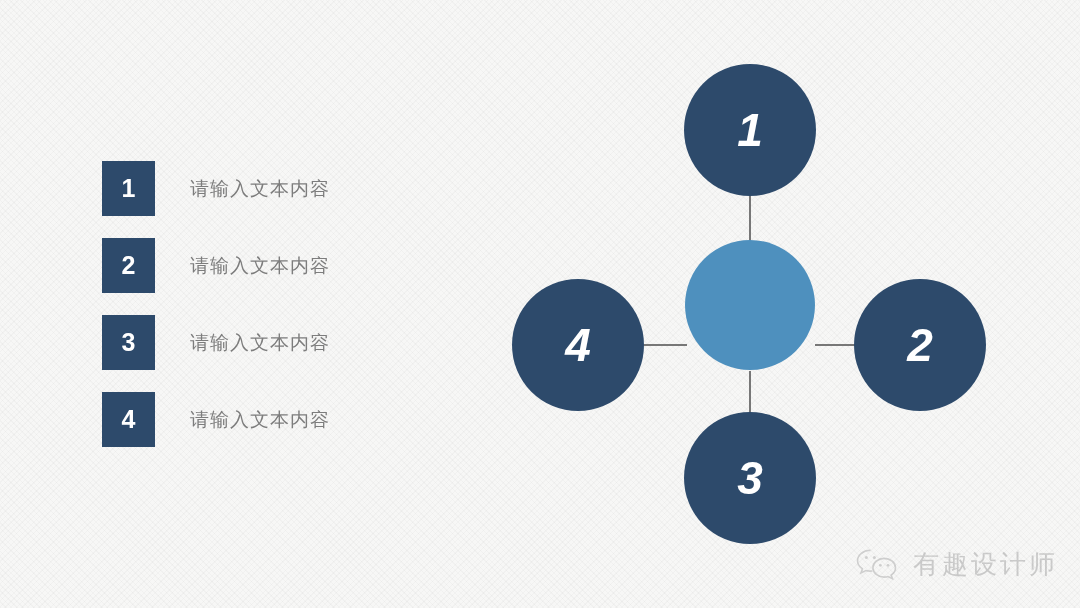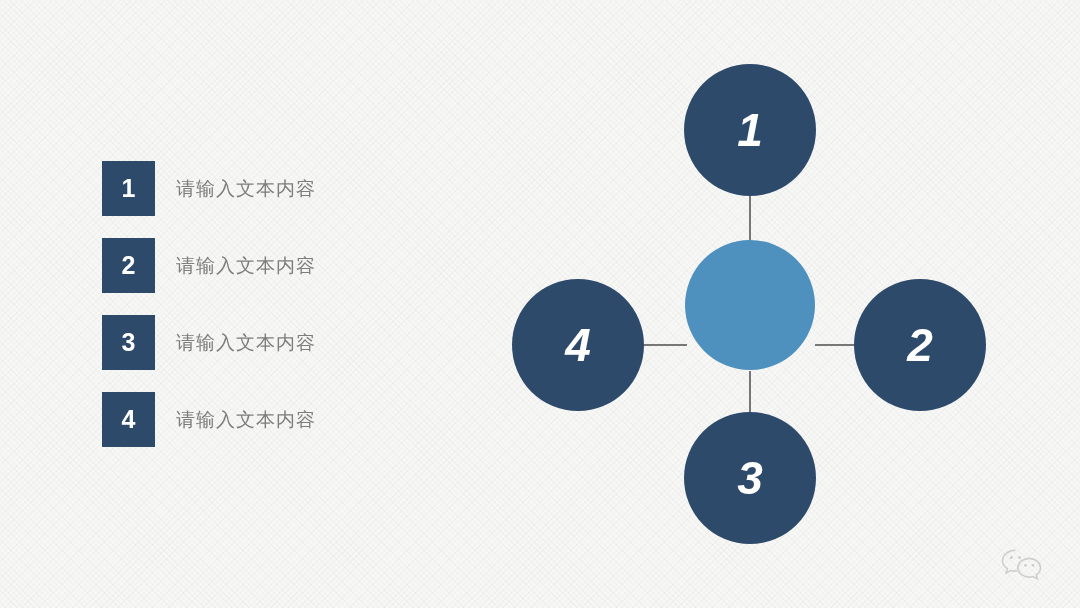--- a/index.html
+++ b/index.html
@@ -46,21 +46,21 @@
     display: flex;
     align-items: center;
     justify-content: center;
     font-size: 25px;
     font-weight: bold;
     line-height: 1;
     flex: none;
     letter-spacing: 0;
   }
   .legend-text {
-    margin-left: 21px;
+    margin-left: 35px;
     color: #7d7d7d;
     font-size: 19px;
     letter-spacing: 1px;
     white-space: nowrap;
     font-family: "DejaVu Sans", "Liberation Sans", sans-serif;
   }
 
   
   #diagram {
     position: absolute;
@@ -192,15 +192,16 @@
           <path d="M29.2 10.4c-6.2 0-11.3 4.2-11.3 9.3 0 5.2 5.1 9.4 11.3 9.4 1.4 0 2.7-.2 3.9-.6l4.3 2.2-1.2-3.7c2.6-1.7 4.3-4.3 4.3-7.3 0-5.1-5.1-9.3-11.3-9.3z"></path>
         </g>
         <g fill="#b0b0b0">
           <circle cx="11.4" cy="9.4" r="1.5"></circle>
           <circle cx="19.4" cy="9.4" r="1.5"></circle>
           <circle cx="25.4" cy="17.3" r="1.4"></circle>
           <circle cx="33.0" cy="17.3" r="1.4"></circle>
         </g>
       </svg>
     </span>
+    <span class="wm-text">有趣设计师</span>
   </div>
 
 </div>
 
 </body></html>

